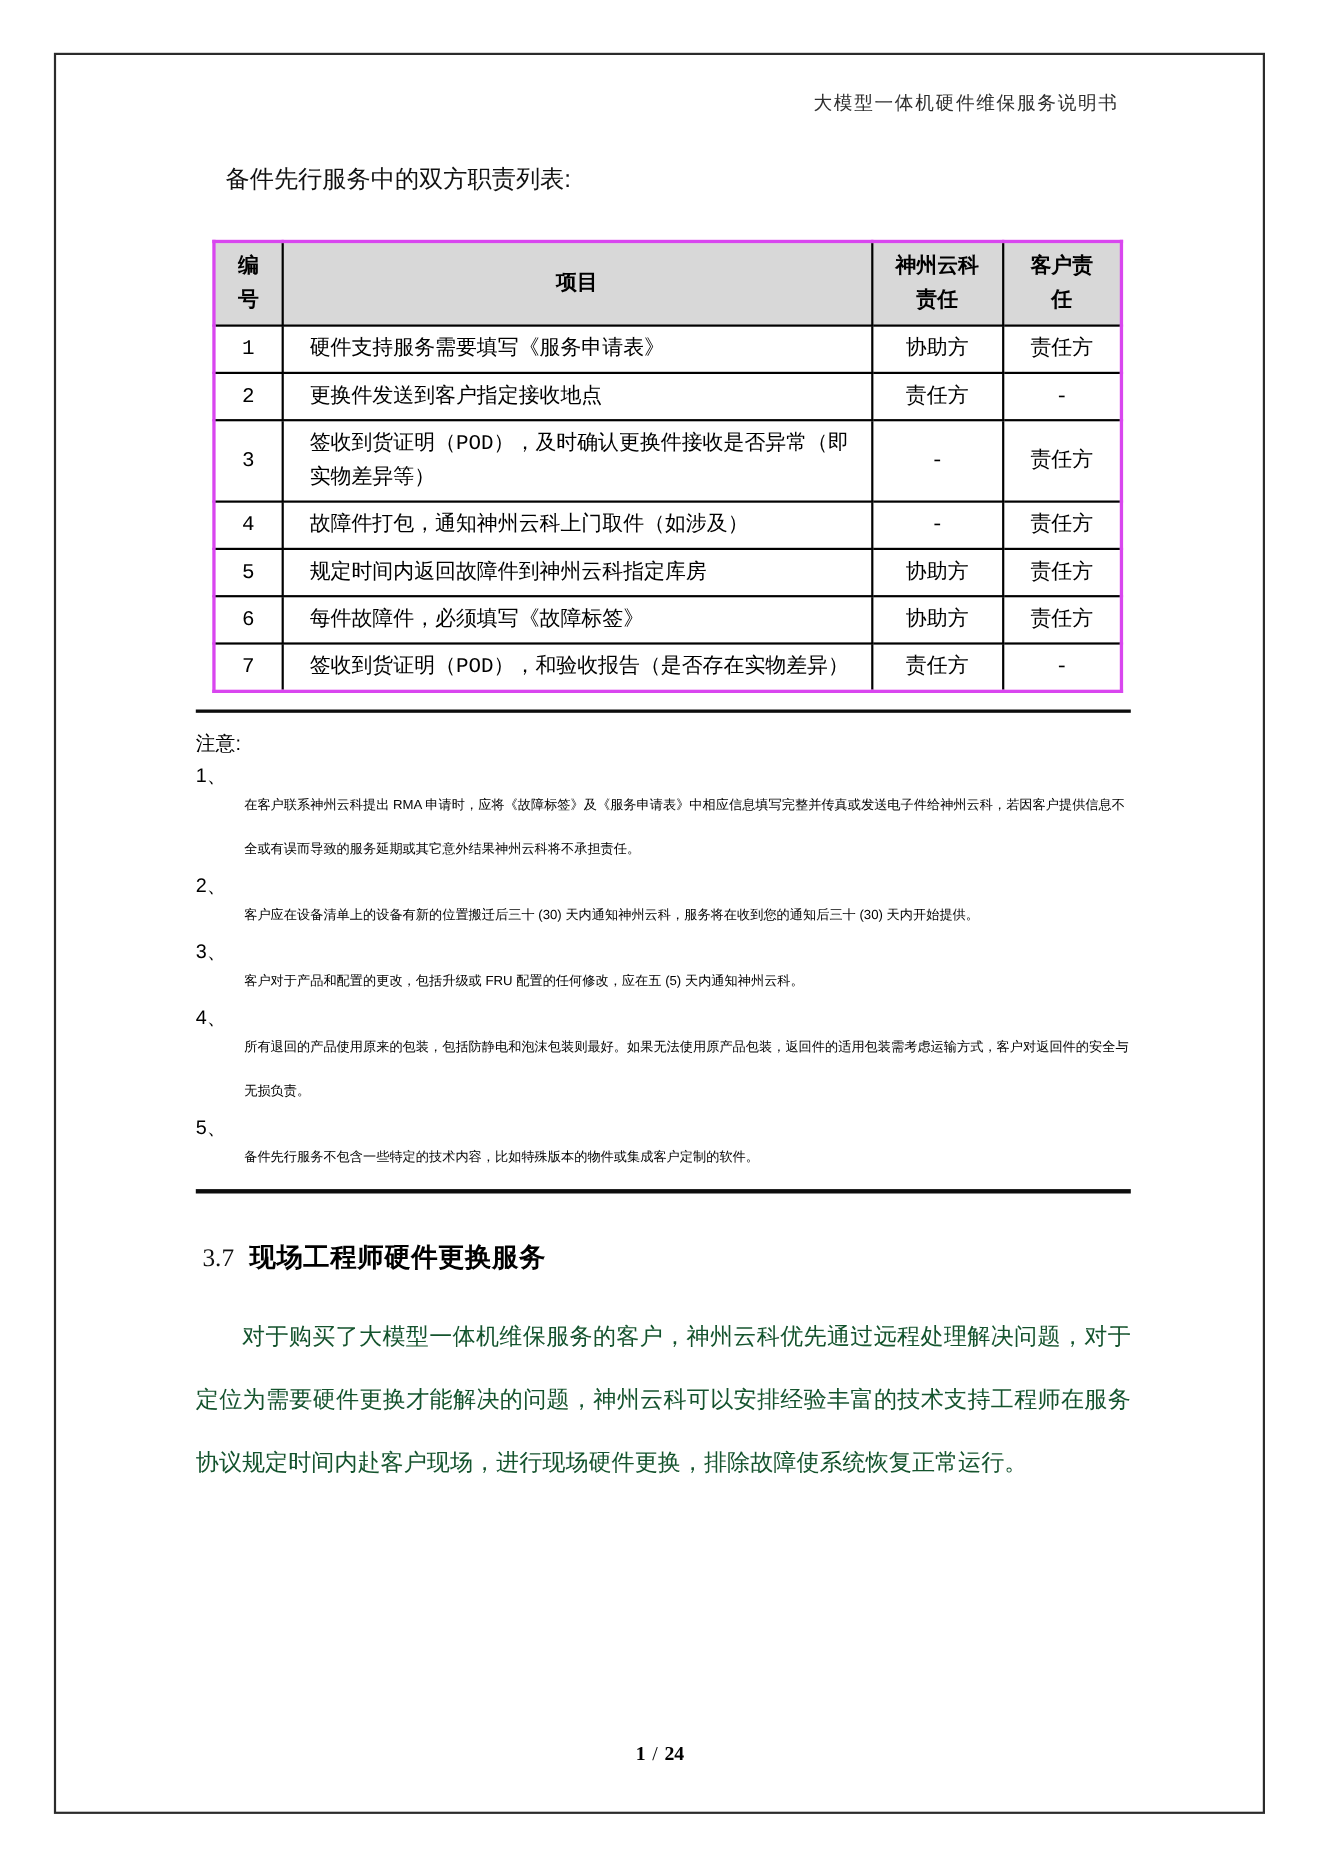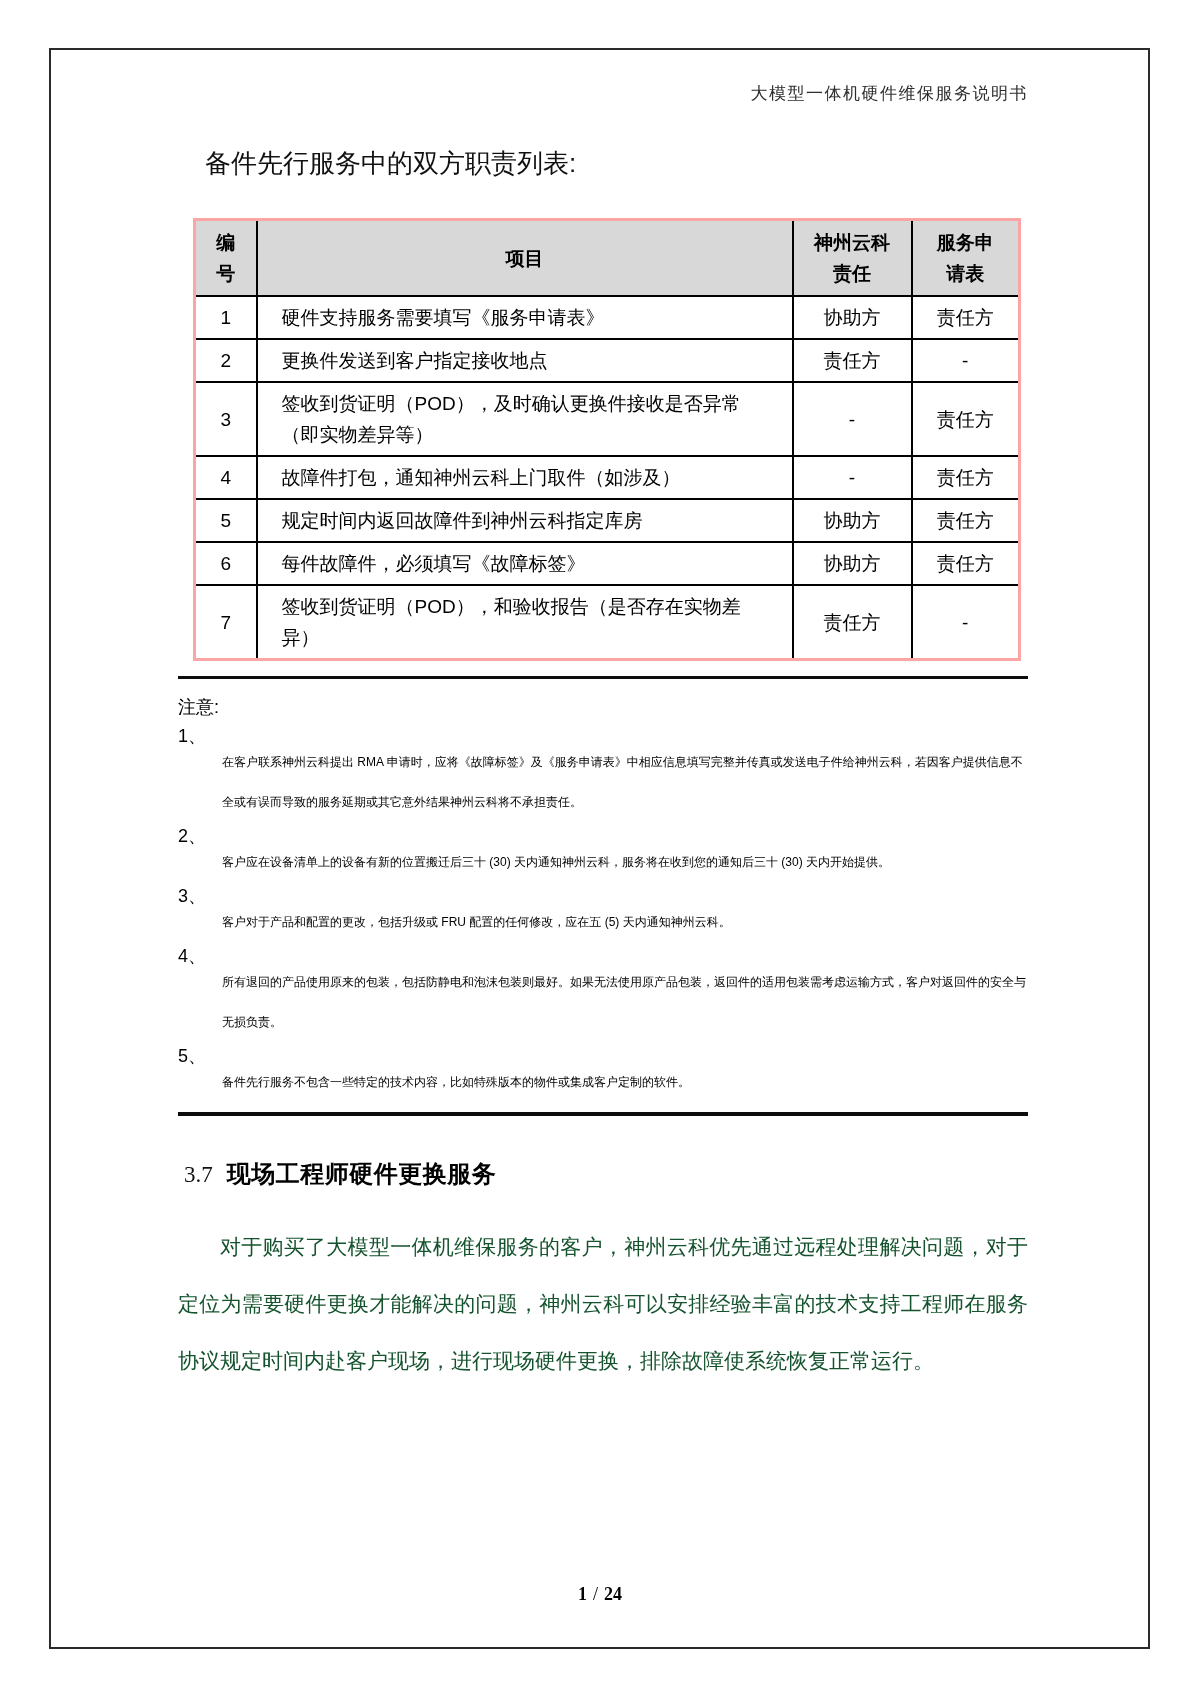--- a/index.html
+++ b/index.html
@@ -10,39 +10,40 @@
     color:#000;
     position:relative;
   }
   .sheet { position:relative; width:1200px; height:1698px; background:#fff; overflow:hidden; }
   .border-frame {
     position:absolute; left:49px; top:48px;
     width:1101px; height:1601px;
     border:2px solid #2b2b2b;
   }
   .doc-header {
-    position:absolute; top:82px; left:178px; width:850px;
+    position:absolute; top:82px; left:167px; width:850px;
     text-align:right;
     font-family:"Liberation Serif","DejaVu Serif",serif;
     font-size:17px; letter-spacing:1.5px; color:#2e2e2e;
   }
   .content { position:absolute; left:178px; top:140px; width:850px; }
 
   .intro {
     margin-top:8px; padding-left:27px;
-    font-size:26px; color:#111; font-weight:500;
+    font-size:22px; color:#111; font-weight:500;
     line-height:30px;
   }
 
   table.resp {
     border-collapse:collapse;
     margin:40px 0 15px 15px;
     width:825px;
     table-layout:fixed;
-    border:3px solid #fca5a5;
+    border:3px solid #d946ef;
+    font-family:Liberation Mono, monospace;
   }
   table.resp th, table.resp td {
     border:2px solid #000;
     font-size:19px; line-height:31px;
     vertical-align:middle;
   }
   table.resp th {
     background:#d8d8d8; font-weight:700; color:#000;
     text-align:center; padding:6px 16px;
   }
@@ -102,21 +103,21 @@
         <col class="c-no">
           <col class="c-item">
           <col class="c-dcyk">
           <col class="c-cust">
       </colgroup>
       <thead>
         <tr>
           <th>编号</th>
           <th>项目</th>
           <th>神州云科责任</th>
-          <th>服务申请表</th>
+          <th>客户责任</th>
         </tr>
       </thead>
       <tbody>
         <tr>
           <td>1</td>
           <td class="item-cell">硬件支持服务需要填写《服务申请表》</td>
           <td>协助方</td>
           <td>责任方</td>
         </tr>
         <tr>

